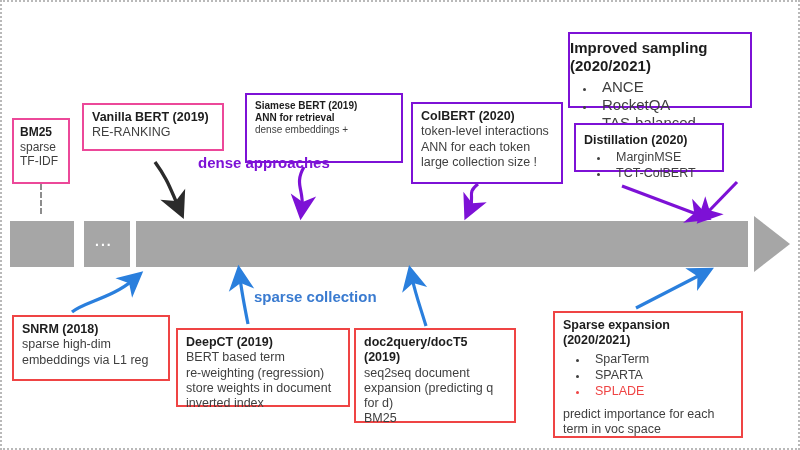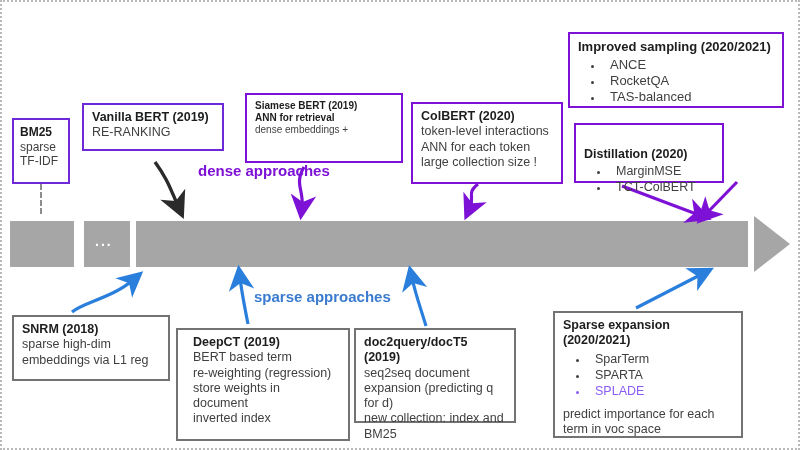--- a/index.html
+++ b/index.html
@@ -4,26 +4,26 @@
 <style>
   html,body{margin:0;padding:0;background:#ffffff;}
   body{width:800px;height:450px;overflow:hidden;font-family:"Liberation Sans",sans-serif;}
   #canvas{position:relative;width:800px;height:450px;background:#ffffff;
           box-sizing:border-box;border:2px dotted #b9b9b9;}
   .box{position:absolute;box-sizing:border-box;background:#ffffff;
        line-height:1.22;}
   .box .ttl{font-weight:bold;}
   .box .ln{display:block;}
   
-  .b-black{border:2px solid #6d28d9;}
+  .b-black{border:2px solid #ec4899;}
   .b-purple{border:2px solid #7d11d6;}
-  .b-blue{border:2px solid #737373;}
+  .b-blue{border:2px solid #ef4444;}
   .t-dark{color:#3f3f3f;}
   .t-title{color:#1d1d1d;}
-  .t-blue{color:#8b5cf6;}
+  .t-blue{color:#ef4444;}
   
   .seg{position:absolute;background:#a6a6a6;}
   .seg-dots{position:absolute;color:#ffffff;font-weight:bold;letter-spacing:2px;}
   .tri{position:absolute;width:0;height:0;border-style:solid;}
   
   .lbl{position:absolute;font-weight:bold;line-height:1.18;}
   .lbl-dense{color:#7d11d6;}
   .lbl-sparse{color:#3a7bd0;}
   svg.ovl{position:absolute;left:0;top:0;width:800px;height:450px;pointer-events:none;}
   ul.bl{margin:2px 0 0 0;padding-left:26px;list-style:disc;}
@@ -98,63 +98,62 @@
     <span class="ln t-dark">dense embeddings +</span>
   </div>
 
   <div class="box b-purple" style="left:409px;top:100px;width:152px;height:82px;padding:5px 8px;font-size:12.5px;">
     <span class="ln ttl t-title">ColBERT (2020)</span>
     <span class="ln t-dark">token-level interactions</span>
     <span class="ln t-dark">ANN for each token</span>
     <span class="ln t-dark">large collection size !</span>
   </div>
 
-  <div class="box b-purple" style="left:566px;top:30px;width:216px;height:76px;padding:5px 8px;font-size:13px;">
+  <div class="box b-purple" style="left:566px;top:30px;width:184px;height:76px;padding:5px 0;font-size:15px;">
     <span class="ln ttl t-title">Improved sampling (2020/2021)</span>
     <ul class="bl t-dark">
       <li>ANCE</li>
       <li>RocketQA</li>
       <li>TAS-balanced</li>
     </ul>
   </div>
 
-  <div class="box b-purple" style="left:572px;top:121px;width:150px;height:60px;padding:22px 8px;font-size:12.5px;">
+  <div class="box b-purple" style="left:572px;top:121px;width:150px;height:49px;padding:8px 8px;font-size:12.5px;">
     <span class="ln ttl t-title">Distillation (2020)</span>
     <ul class="bl t-dark">
       <li>MarginMSE</li>
       <li>TCT-ColBERT</li>
     </ul>
   </div>
 
-  <div class="lbl lbl-dense" style="left:196px;top:160px;font-size:15px;">
+  <div class="lbl lbl-dense" style="left:196px;top:152px;font-size:15px;">
     <span class="ln">dense</span>
     <span class="ln">approaches</span>
   </div>
 
-  <div class="lbl lbl-sparse" style="left:252px;top:286px;font-size:15px;">sparse approaches</div>
+  <div class="lbl lbl-sparse" style="left:252px;top:286px;font-size:15px;">sparse collection</div>
 
   <div class="box b-blue" style="left:10px;top:313px;width:158px;height:66px;padding:5px 8px;font-size:12.5px;">
     <span class="ln ttl t-title">SNRM (2018)</span>
     <span class="ln t-dark">sparse high-dim</span>
     <span class="ln t-dark">embeddings via L1 reg</span>
   </div>
 
-  <div class="box b-blue" style="left:174px;top:326px;width:174px;height:113px;padding:5px 15px;font-size:12.5px;">
+  <div class="box b-blue" style="left:174px;top:326px;width:174px;height:79px;padding:5px 8px;font-size:12.5px;">
     <span class="ln ttl t-title">DeepCT (2019)</span>
     <span class="ln t-dark">BERT based term</span>
     <span class="ln t-dark">re-weighting (regression)</span>
     <span class="ln t-dark">store weights in document</span>
     <span class="ln t-dark">inverted index</span>
   </div>
 
   <div class="box b-blue" style="left:352px;top:326px;width:162px;height:95px;padding:5px 8px;font-size:12.5px;">
     <span class="ln ttl t-title">doc2query/docT5 (2019)</span>
     <span class="ln t-dark">seq2seq document</span>
     <span class="ln t-dark">expansion (predicting q for d)</span>
-    <span class="ln t-dark">new collection: index and</span>
     <span class="ln t-dark">BM25</span>
   </div>
 
   <div class="box b-blue" style="left:551px;top:309px;width:190px;height:127px;padding:5px 8px;font-size:12.5px;">
     <span class="ln ttl t-title">Sparse expansion</span>
     <span class="ln ttl t-title">(2020/2021)</span>
     <ul class="bl small t-dark">
       <li>SparTerm</li>
       <li>SPARTA</li>
       <li class="t-blue">SPLADE</li>

